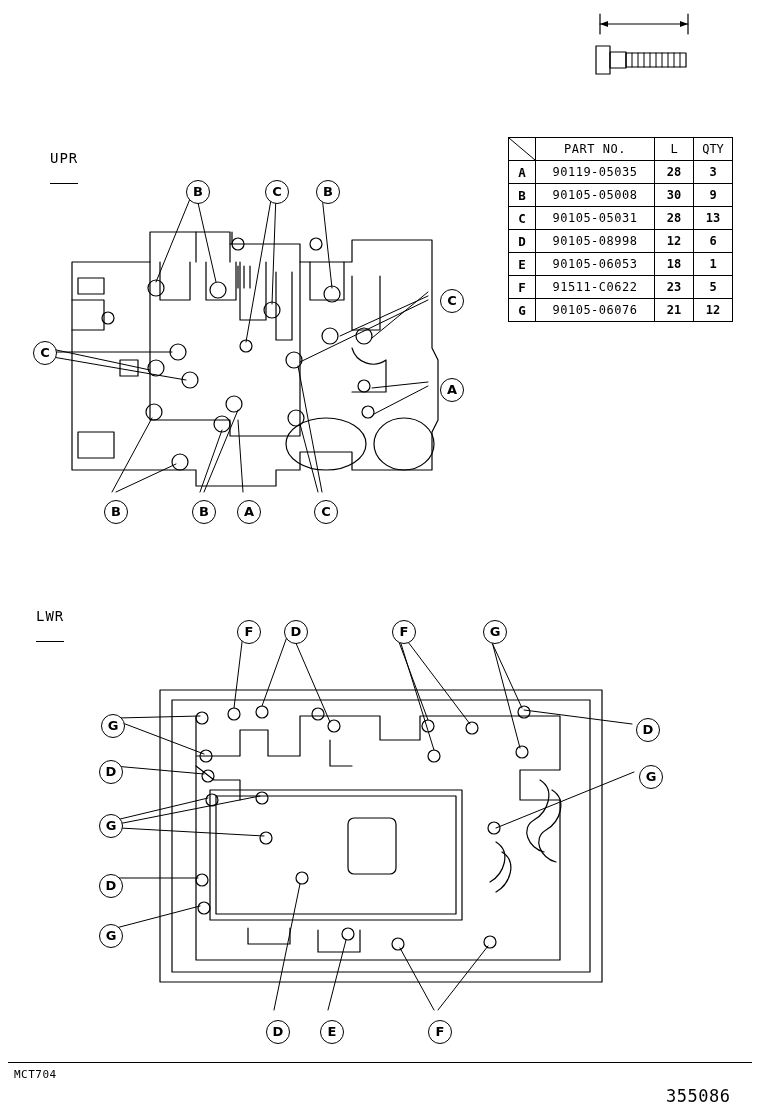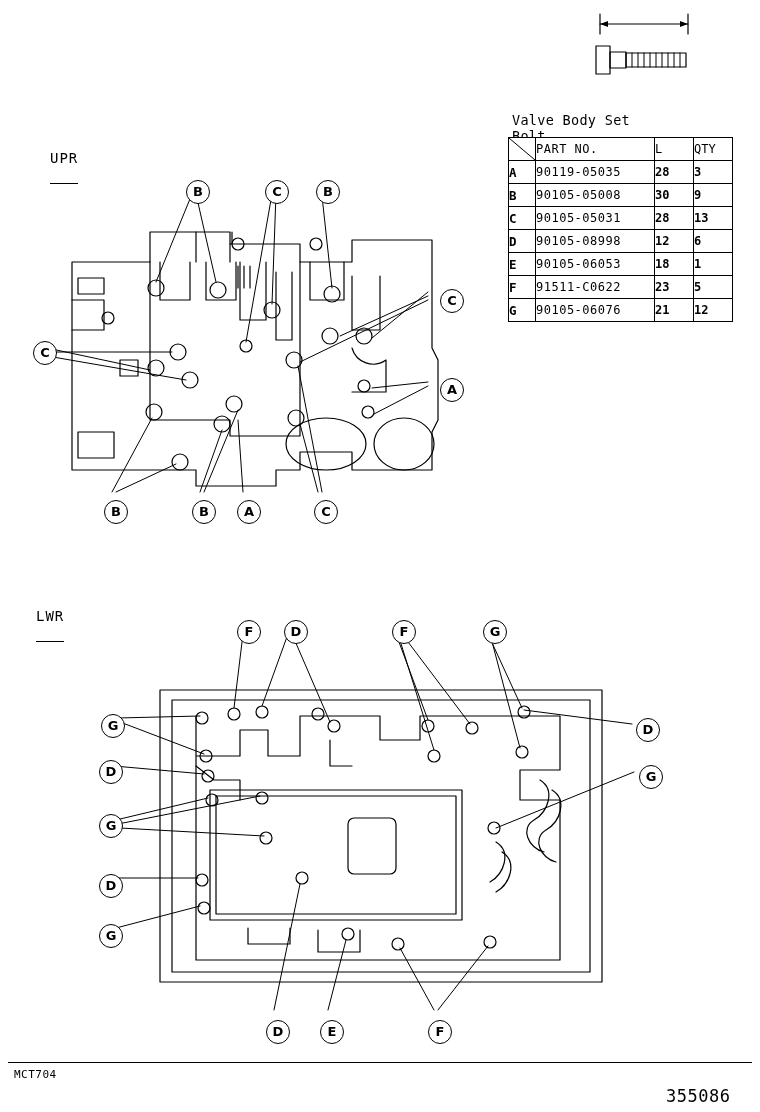--- a/index.html
+++ b/index.html
@@ -72,21 +72,21 @@
     position: absolute;
     left: 508px;
     top: 137px;
     border-collapse: collapse;
     font-family: "DejaVu Sans Mono", monospace;
     font-size: 12px;
     background: #fff;
   }
   table.bolts th, table.bolts td {
     border: 1px solid #000;
-    text-align: left;
+    text-align: center;
     padding: 0;
     height: 22px;
   }
   table.bolts th { font-weight: normal; }
   .col-key   { width: 26px; font-weight: bold; font-size: 12.5px; }
   .col-part  { width: 118px; letter-spacing: 0.5px; }
   .col-l     { width: 38px; font-weight: bold; }
   .col-qty   { width: 38px; font-weight: bold; }
   .hdr-blank { position: relative; overflow: hidden; }
   .hdr-blank .slash {
@@ -288,21 +288,20 @@
         <path d="M328,1010 L346,940"></path>
         <path d="M434,1010 L400,948"></path>
         <path d="M438,1010 L488,946"></path>
       </g>
     </g>
   </svg>
 
   <div class="section-label" id="upr-label">UPR</div>
   <div class="section-label" id="lwr-label">LWR</div>
 
-  <div class="table-title">Valve Body Set Bolt</div>
   <table class="bolts">
     <thead>
       <tr>
         <th class="col-key hdr-blank">
           <svg class="slash" viewBox="0 0 26 22" preserveAspectRatio="none">
             <line x1="0" y1="0" x2="26" y2="22" stroke="#000" stroke-width="1"></line>
           </svg>
         </th>
         <th class="col-part">PART NO.</th>
         <th class="col-l">L</th>

